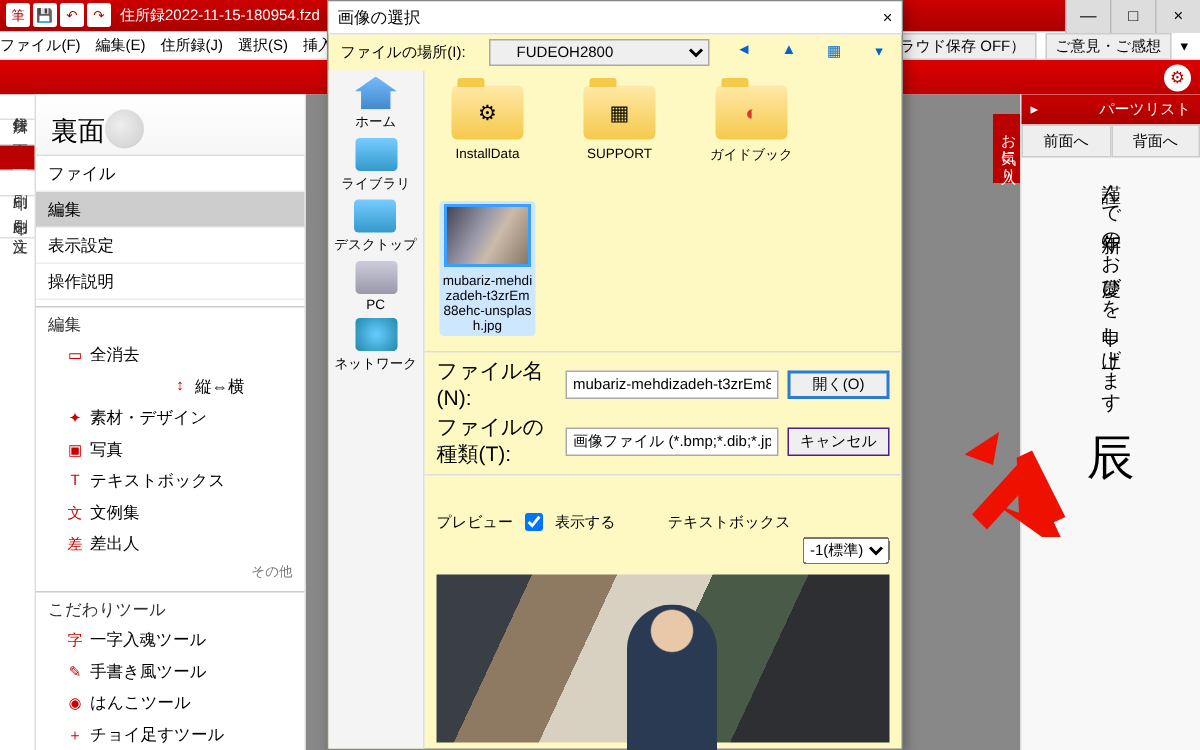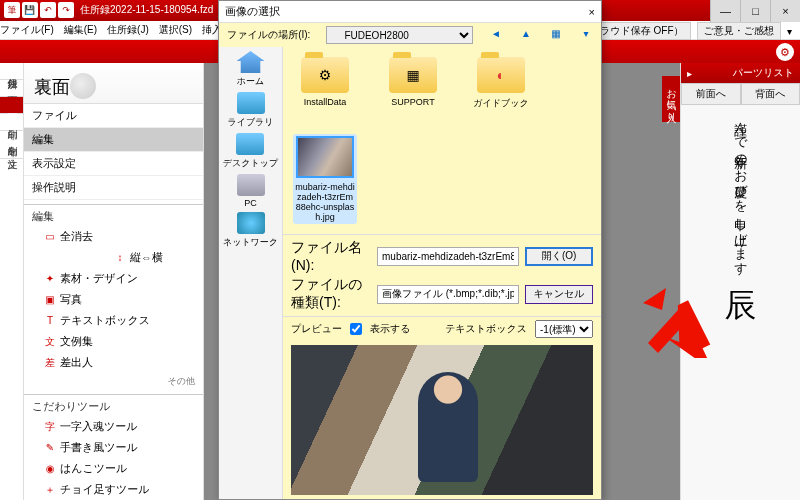--- a/index.html
+++ b/index.html
@@ -81,21 +81,21 @@
 
 .dlg-fields { padding: 4px 8px; border-top: 1px solid #ddd; display: flex; flex-direction: column; gap: 3px; }
 .dlg-fields .frow { display: flex; align-items: center; gap: 6px; }
 .dlg-fields .flbl { width: 80px; font-size: 14px; }
 .dlg-fields input, .dlg-fields select { flex: 1; font-size: 10px; height: 19px; border: 1px solid #aaa; padding: 0 4px; background: #fff; }
 .dlg-fields .btn { width: 68px; height: 19px; font-size: 10px; border: 1px solid #4c1d95; background: #efefef; }
 .dlg-fields .btn.primary { border: 2px solid #2a7bd8; }
 
 .preview-row { display: flex; align-items: center; gap: 8px; padding: 3px 8px; font-size: 10px; border-top: 1px solid #ddd; }
 .preview-row input[type=checkbox] { width: 12px; height: 12px; }
-.preview-row select { font-size: 10px; height: 18px; }
+.preview-row select { font-size: 10px; height: 18px; margin-top: 38px; }
 .preview-img { margin: 4px 8px; height: 150px; background: linear-gradient(115deg,#3a3f46 0 18%, #8e7a62 18% 34%, #d8d0c0 34% 52%, #4a5a48 52% 70%, #2d2f33 70% 100%); position: relative; }
 .preview-img .person { position: absolute; left: 42%; top: 18%; width: 60px; height: 110px; background: radial-gradient(circle at 50% 16%, #e8c8a8 0 14%, transparent 15%), linear-gradient(#2a3a52,#2a3a52); border-radius: 30px 30px 6px 6px; }
 
 
 .arrow { position: absolute; right: 72px; top: 288px; width: 90px; height: 70px; pointer-events: none; }
 .arrow svg { width: 100%; height: 100%; }
 </style>
 </head>
 <body>
 

